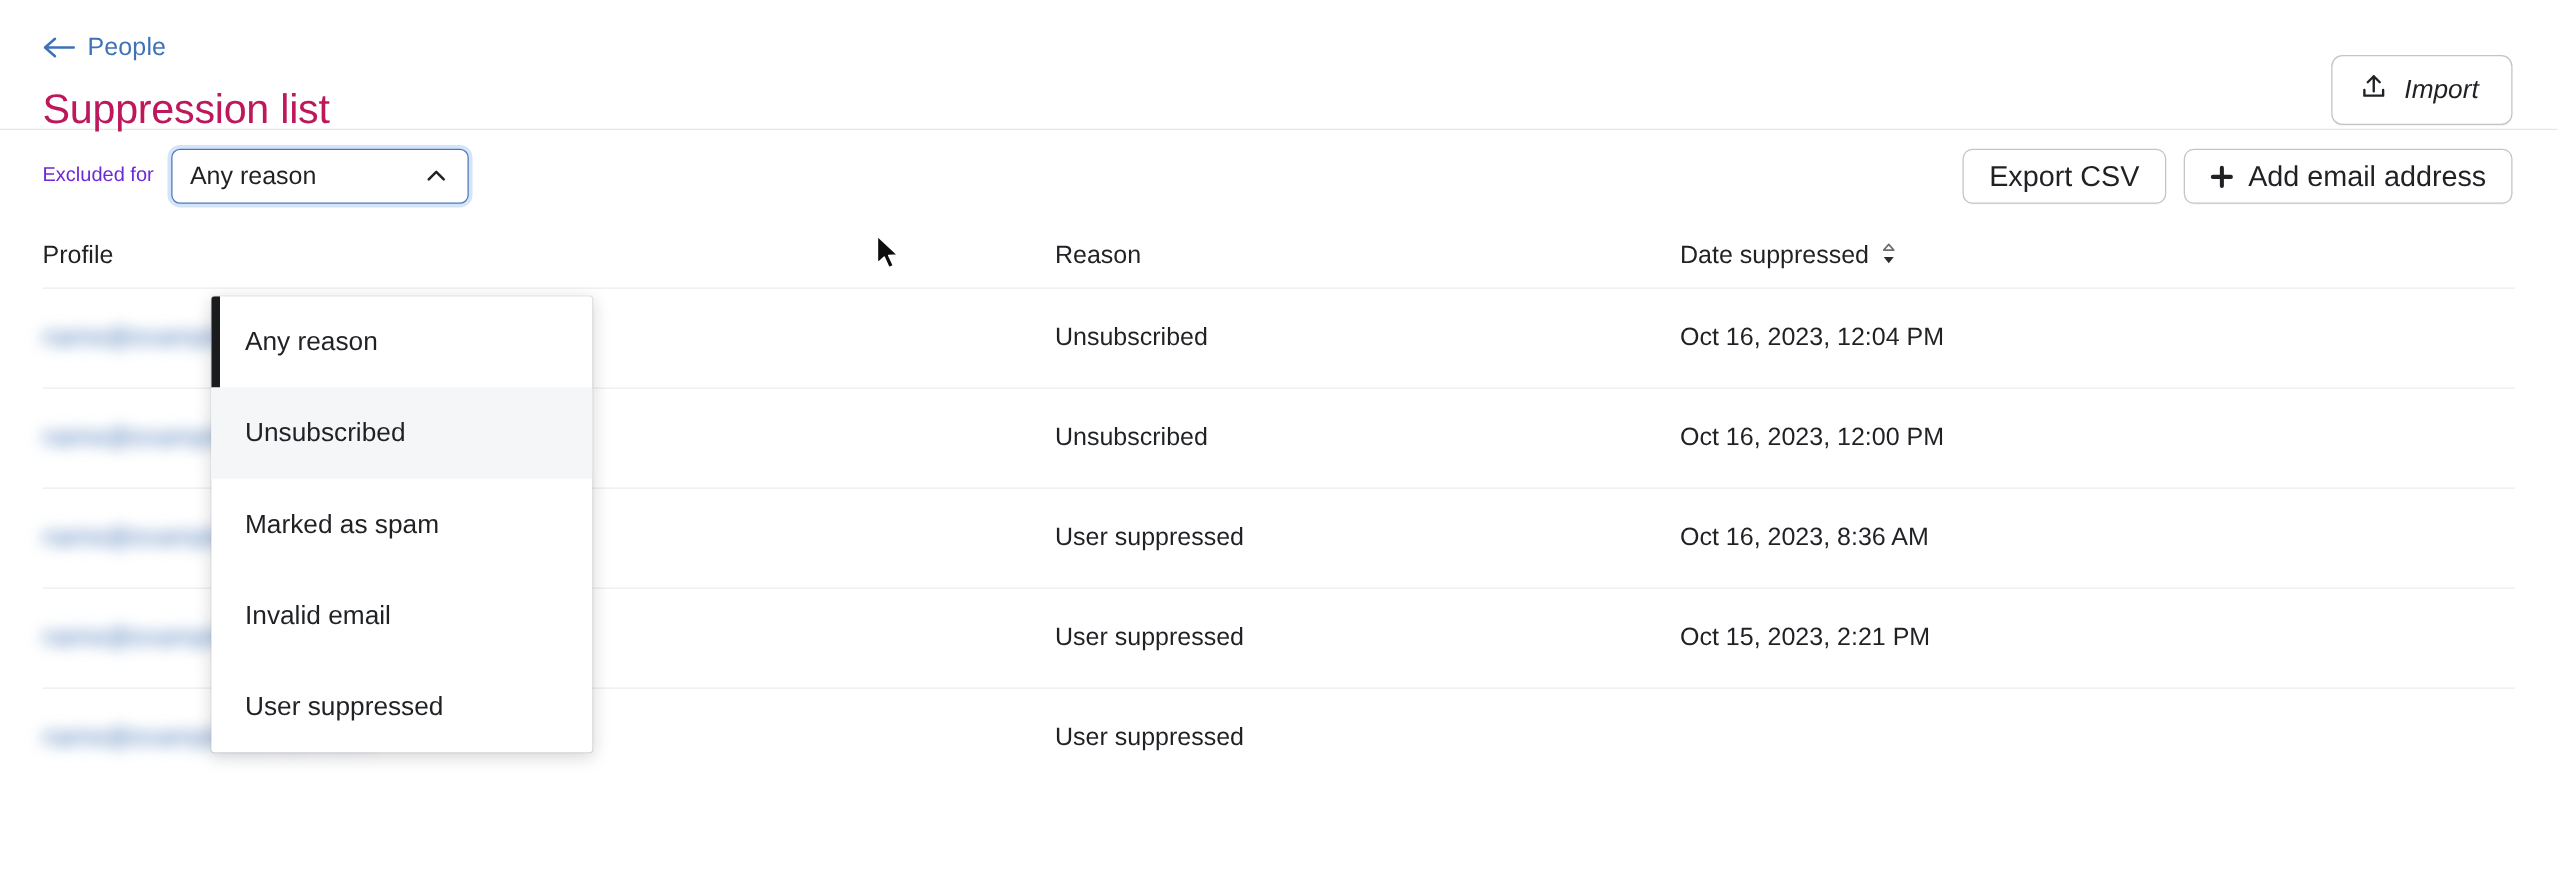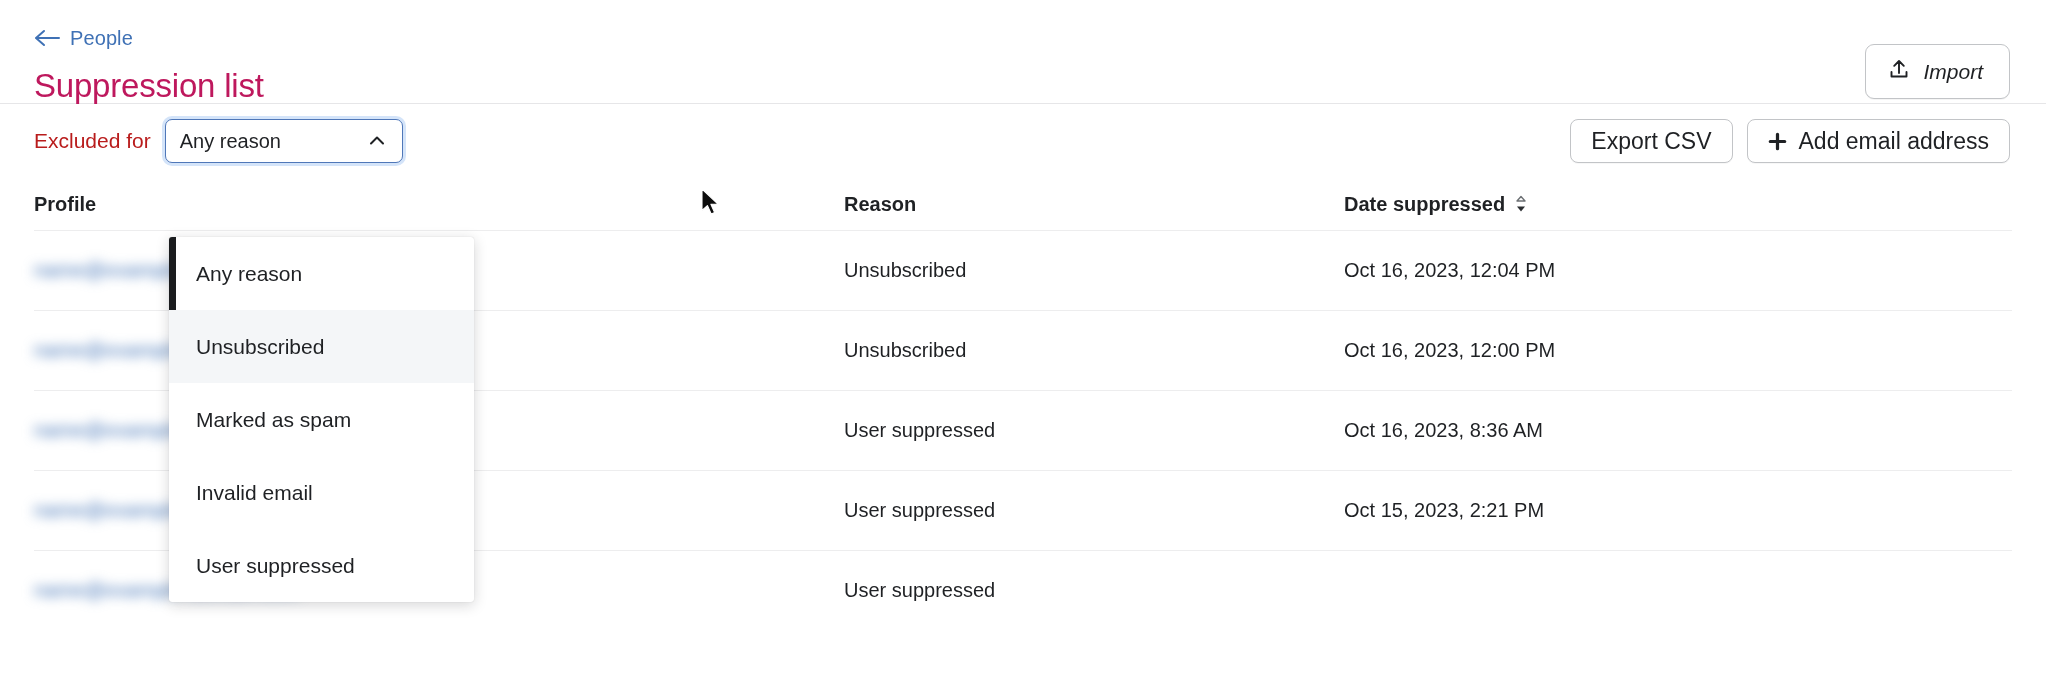--- a/index.html
+++ b/index.html
@@ -76,22 +76,22 @@
     padding: 0 36px 0 34px;
     display: flex;
     align-items: center;
   }
   .filter-group {
     display: flex;
     align-items: center;
     gap: 14px;
   }
   .filter-label {
-    font-size: 21px;
-    color: #b91c1c;
+    font-size: 16px;
+    color: #6d28d9;
     white-space: nowrap;
   }
   .select-control {
     position: relative;
     width: 238px;
     height: 44px;
     box-sizing: border-box;
     border: 1.5px solid #4f77b8;
     border-radius: 7px;
     background: #ffffff;
@@ -144,21 +144,20 @@
     height: 79px;
     border-top: 1px solid #ededee;
   }
   .t-head {
     height: 52px;
     border-top: none;
   }
   .t-head .t-cell {
     font-size: 19px;
     color: #6b6f73;
-    font-weight: bold;
   }
   .t-cell { padding-right: 20px; box-sizing: border-box; }
   .c-profile { width: 810px; }
   .c-reason  { width: 500px; }
   .c-date    { flex: 1; }
 
   .t-row .t-cell {
     font-size: 20px;
     color: #1f2124;
   }

